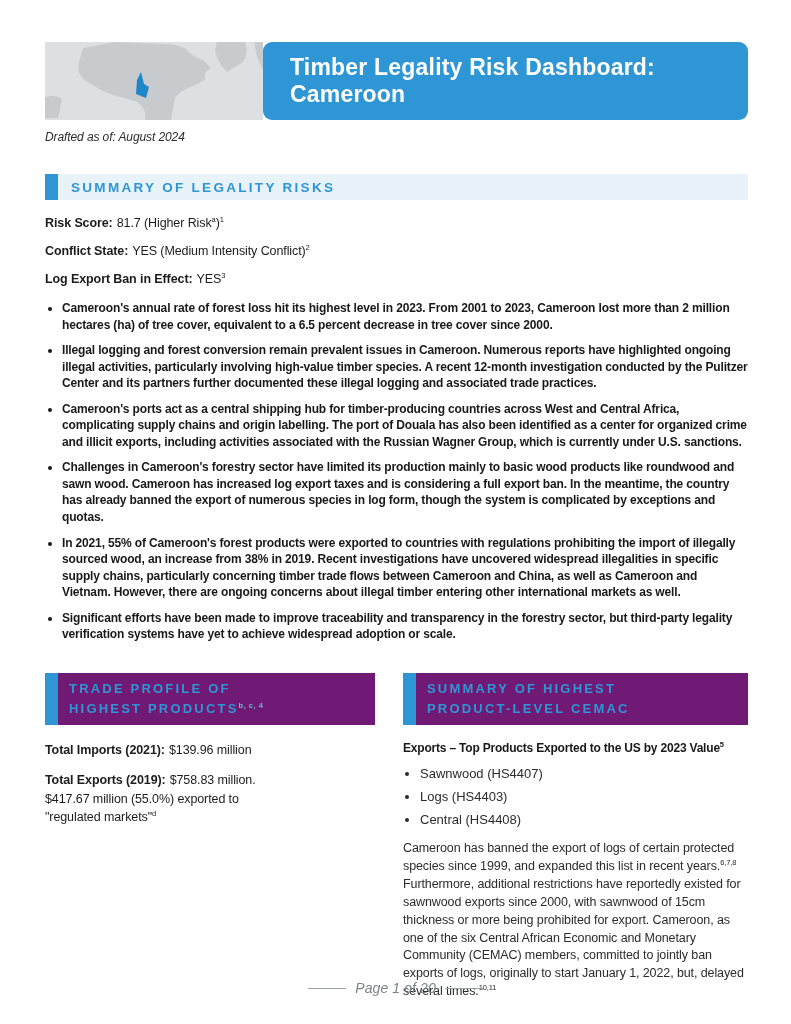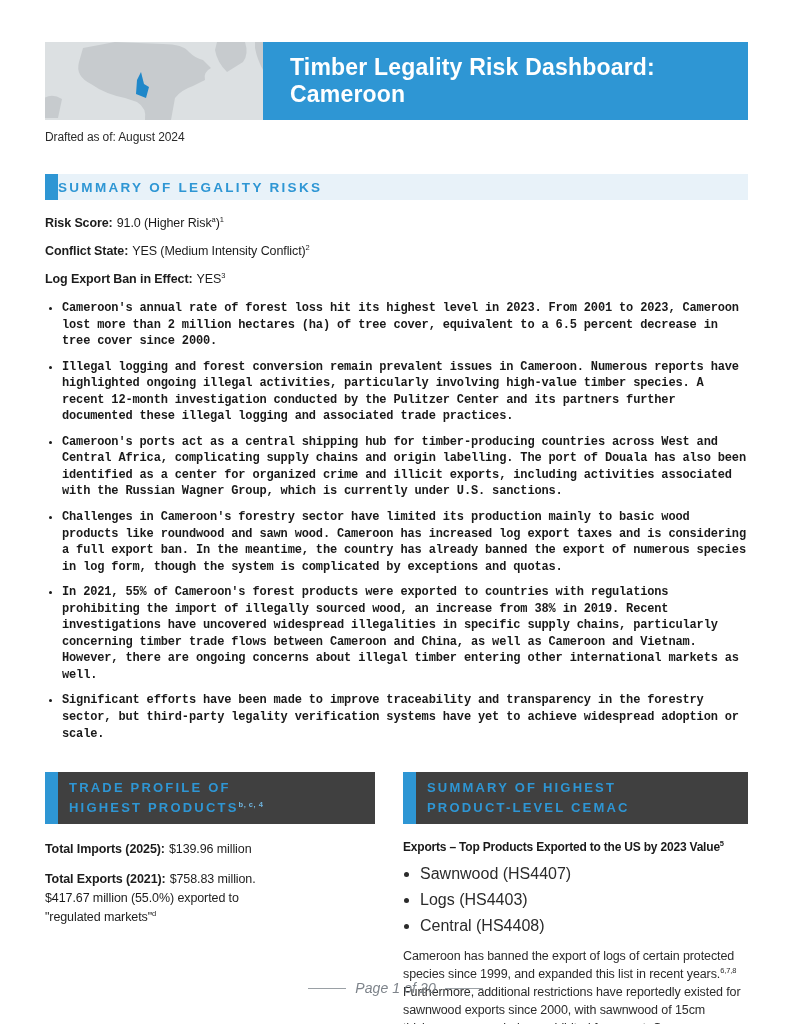--- a/index.html
+++ b/index.html
@@ -8,49 +8,49 @@
     width:791px;height:1024px;
     background:#ffffff;
     font-family:"Liberation Sans", sans-serif;
     color:#1c1c1c;
     overflow:hidden;
   }
   
   .masthead{display:flex;margin:42px 43px 0 45px;height:78px;}
   .map-wrap{width:218px;height:78px;flex:0 0 auto;overflow:hidden;}
   .map-wrap svg{display:block;}
-  .banner{flex:1;background:#2e96d4;color:#ffffff;display:flex;align-items:center;padding-left:27px;}
+  .banner{flex:1;background:#2e96d4;color:#ffffff;display:flex;align-items:center;padding-left:27px;border-radius:9px;}
   .banner h1{margin:0;font-size:23px;line-height:1.18;font-weight:bold;letter-spacing:0.2px;}
-  .drafted{margin:10px 45px 0 45px;font-size:12px;color:#2a2a2a;letter-spacing:-0.1px;}
+  .drafted{margin:10px 45px 0 45px;font-size:12px;color:#2a2a2a;letter-spacing:-0.1px;font-style:italic;}
   
   .sec-band{background:#e8f2f9;display:flex;align-items:stretch;}
   .sec-bar{width:13px;background:#2e96d4;flex:0 0 auto;}
-  .sec-title{color:#2e96d4;font-weight:bold;letter-spacing:2.3px;padding-left:0;text-align:right;}
+  .sec-title{color:#2e96d4;font-weight:bold;letter-spacing:2.3px;padding-left:13px;text-align:right;}
   .band-single{margin:30px 43px 0 45px;height:26px;}
   .band-single .sec-title{align-self:center;font-size:13.5px;}
   
   .stats{margin:16px 43px 0 45px;}
   .stat{margin:0 0 14px 0;font-size:12.5px;letter-spacing:-0.1px;}
   .stat strong{margin-right:4px;}
   sup{font-size:7.5px;vertical-align:super;line-height:0;}
   
   .bullets{margin:6px 43px 0 45px;padding-left:17px;list-style:disc;}
-  .bullets li{font-size:12px;font-weight:bold;line-height:1.38;margin-bottom:9px;color:#191919;letter-spacing:-0.15px;font-family:Liberation Mono, monospace;}
+  .bullets li{font-size:12px;font-weight:bold;line-height:1.38;margin-bottom:9px;color:#191919;letter-spacing:-0.15px;}
   
   .columns{display:flex;margin:30px 43px 0 45px;gap:28px;}
   .col-left{width:330px;flex:0 0 auto;}
   .col-right{width:345px;flex:0 0 auto;}
-  .col-head{background:#404040;display:flex;align-items:stretch;}
+  .col-head{background:#701a75;display:flex;align-items:stretch;}
   .col-head-text{color:#2e96d4;font-weight:bold;font-size:13px;letter-spacing:2.2px;line-height:1.55;padding:6px 0 6px 11px;}
   .col-head-text sup{color:#6fb5e0;letter-spacing:0.5px;}
   .trade-stats{margin-top:16px;}
   .trade-stats .stat{max-width:248px;line-height:1.5;margin-bottom:11px;}
   .exports-heading{font-weight:bold;font-size:12px;margin:16px 0 0 0;letter-spacing:-0.2px;color:#191919;}
   .products{margin:11px 0 0 0;padding-left:17px;list-style:disc;}
-  .products li{font-size:16px;margin-bottom:8px;color:#2b2b2b;}
+  .products li{font-size:13px;margin-bottom:8px;color:#2b2b2b;}
   .para{margin:13px 0 0 0;font-size:12.5px;line-height:1.43;color:#2b2b2b;letter-spacing:-0.1px;}
   
   .footer{position:absolute;left:0;right:0;bottom:28px;display:flex;justify-content:center;align-items:center;gap:9px;}
   .footer-rule{width:38px;height:1px;background:#9aa0a5;}
   .footer-text{font-size:14px;font-style:italic;color:#7d838a;letter-spacing:0.1px;}
 </style>
 </head>
 <body>
 
 <div class="page">
@@ -75,21 +75,21 @@
   </div>
 
   <div class="drafted">Drafted as of: August 2024</div>
 
   <div class="sec-band band-single">
     <span class="sec-bar"></span>
     <span class="sec-title">SUMMARY OF LEGALITY RISKS</span>
   </div>
 
   <div class="stats">
-    <p class="stat"><strong>Risk Score:</strong><span>91.0 (Higher Risk</span><sup>a</sup><span>)</span><sup>1</sup></p>
+    <p class="stat"><strong>Risk Score:</strong><span>81.7 (Higher Risk</span><sup>a</sup><span>)</span><sup>1</sup></p>
     <p class="stat"><strong>Conflict State:</strong><span>YES (Medium Intensity Conflict)</span><sup>2</sup></p>
     <p class="stat"><strong>Log Export Ban in Effect:</strong><span>YES</span><sup>3</sup></p>
   </div>
 
   <ul class="bullets">
     <li>Cameroon's annual rate of forest loss hit its highest level in 2023. From 2001 to 2023, Cameroon lost more than 2 million hectares (ha) of tree cover, equivalent to a 6.5 percent decrease in tree cover since 2000.</li>
     <li>Illegal logging and forest conversion remain prevalent issues in Cameroon. Numerous reports have highlighted ongoing illegal activities, particularly involving high-value timber species. A recent 12-month investigation conducted by the Pulitzer Center and its partners further documented these illegal logging and associated trade practices.</li>
     <li>Cameroon's ports act as a central shipping hub for timber-producing countries across West and Central Africa, complicating supply chains and origin labelling. The port of Douala has also been identified as a center for organized crime and illicit exports, including activities associated with the Russian Wagner Group, which is currently under U.S. sanctions.</li>
     <li>Challenges in Cameroon's forestry sector have limited its production mainly to basic wood products like roundwood and sawn wood. Cameroon has increased log export taxes and is considering a full export ban. In the meantime, the country has already banned the export of numerous species in log form, though the system is complicated by exceptions and quotas.</li>
     <li>In 2021, 55% of Cameroon's forest products were exported to countries with regulations prohibiting the import of illegally sourced wood, an increase from 38% in 2019. Recent investigations have uncovered widespread illegalities in specific supply chains, particularly concerning timber trade flows between Cameroon and China, as well as Cameroon and Vietnam. However, there are ongoing concerns about illegal timber entering other international markets as well.</li>
@@ -100,22 +100,22 @@
 
     <div class="col-left">
       <div class="sec-band col-head">
         <span class="sec-bar"></span>
         <span class="col-head-text">
           <span>TRADE PROFILE OF</span><br>
           <span>HIGHEST PRODUCTS</span><sup>b, c, 4</sup>
         </span>
       </div>
       <div class="trade-stats">
-        <p class="stat"><strong>Total Imports (2025):</strong><span>$139.96 million</span></p>
-        <p class="stat"><strong>Total Exports (2021):</strong><span>$758.83 million. $417.67 million (55.0%) exported to "regulated markets"</span><sup>d</sup></p>
+        <p class="stat"><strong>Total Imports (2021):</strong><span>$139.96 million</span></p>
+        <p class="stat"><strong>Total Exports (2019):</strong><span>$758.83 million. $417.67 million (55.0%) exported to "regulated markets"</span><sup>d</sup></p>
       </div>
     </div>
 
     <div class="col-right">
       <div class="sec-band col-head">
         <span class="sec-bar"></span>
         <span class="col-head-text">
           <span>SUMMARY OF HIGHEST</span><br>
           <span>PRODUCT-LEVEL CEMAC</span>
         </span>

